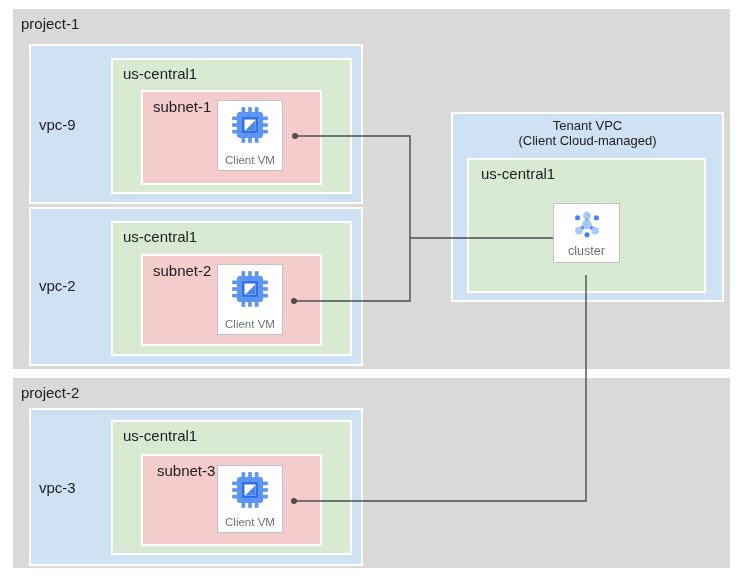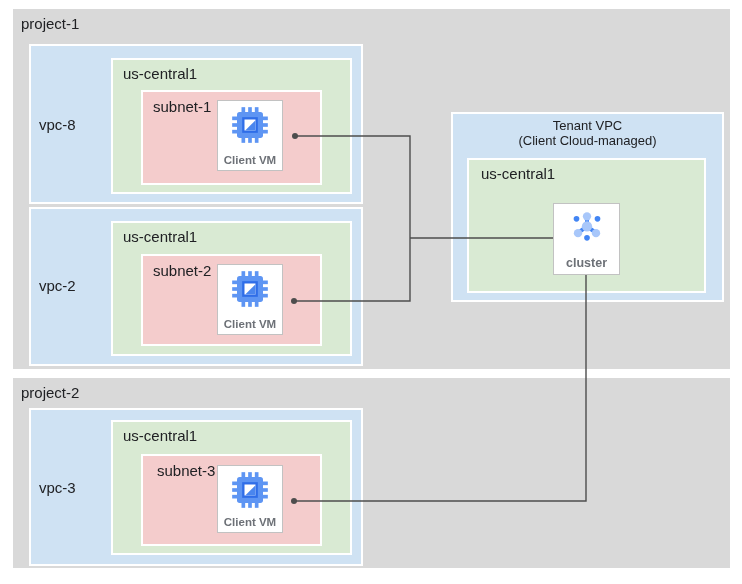--- a/index.html
+++ b/index.html
@@ -4,21 +4,21 @@
 <style>
   html, body { margin: 0; padding: 0; background: #ffffff; }
   #canvas {
     position: relative;
     width: 742px;
     height: 584px;
     background: #ffffff;
     font-family: "Liberation Sans", sans-serif;
     overflow: hidden;
   }
-  .box { position: absolute; box-sizing: border-box; font-weight: bold; }
+  .box { position: absolute; box-sizing: border-box; }
   .project { background: #d9d9d9; }
   .vpc     { background: #cfe2f3; outline: 2px solid #ffffff; }
   .region  { background: #d9ead3; outline: 2px solid #ffffff; }
   .subnet  { background: #f4cccc; outline: 2px solid #ffffff; }
   .node {
     background: #ffffff;
     border: 1px solid #c2c2c2;
     display: flex;
     flex-direction: column;
     align-items: center;
@@ -60,21 +60,21 @@
 
 <div id="canvas">
 
   <div class="box project" style="left:13px; top:9px; width:717px; height:360px;"></div>
   <span class="lbl" style="left:21px; top:16px;">project-1</span>
 
   <div class="box project" style="left:13px; top:378px; width:717px; height:190px;"></div>
   <span class="lbl" style="left:21px; top:385px;">project-2</span>
 
   <div class="box vpc" style="left:31px; top:46px; width:330px; height:156px;"></div>
-  <span class="lbl" style="left:39px; top:117px;">vpc-8</span>
+  <span class="lbl" style="left:39px; top:117px;">vpc-9</span>
   <div class="box region" style="left:113px; top:60px; width:237px; height:132px;"></div>
   <span class="lbl" style="left:123px; top:66px;">us-central1</span>
   <div class="box subnet" style="left:143px; top:92px; width:177px; height:91px;"></div>
   <span class="lbl" style="left:153px; top:99px;">subnet-1</span>
   <div class="box node" style="left:217px; top:100px; width:66px; height:71px;">
     <svg width="40" height="40" viewBox="0 0 24 24">
       <g fill="#5e95f3">
         <rect x="6.9" y="1.3" width="2.2" height="4"></rect>
           <rect x="10.9" y="1.3" width="2.2" height="4"></rect>
           <rect x="14.9" y="1.3" width="2.2" height="4"></rect>
@@ -126,21 +126,21 @@
     <span class="node-lbl">Client VM</span>
   </div>
 
   <div class="box vpc" style="left:453px; top:114px; width:269px; height:186px;"></div>
   <div class="tenant-title">
     <div>Tenant VPC</div>
     <div>(Client Cloud-managed)</div>
   </div>
   <div class="box region" style="left:469px; top:160px; width:235px; height:131px;"></div>
   <span class="lbl" style="left:481px; top:166px;">us-central1</span>
-  <div class="box node" style="left:553px; top:203px; width:67px; height:72px;">
+  <div class="box node" style="left:553px; top:203px; width:67px; height:60px;">
     <svg width="40" height="40" viewBox="0 0 24 24">
       <g stroke="#4285f4" stroke-width="2.4" stroke-linecap="round">
         <line x1="12" y1="11" x2="12" y2="5.6"></line>
         <line x1="12" y1="11" x2="7" y2="14.6"></line>
         <line x1="12" y1="11" x2="17" y2="14.6"></line>
       </g>
       <circle cx="12" cy="11" r="3.1" fill="#a8c7fa"></circle>
       <circle cx="12" cy="5" r="2.5" fill="#a8c7fa"></circle>
       <circle cx="6.6" cy="15.1" r="2.5" fill="#a8c7fa"></circle>
       <circle cx="17.4" cy="15.1" r="2.5" fill="#a8c7fa"></circle>

